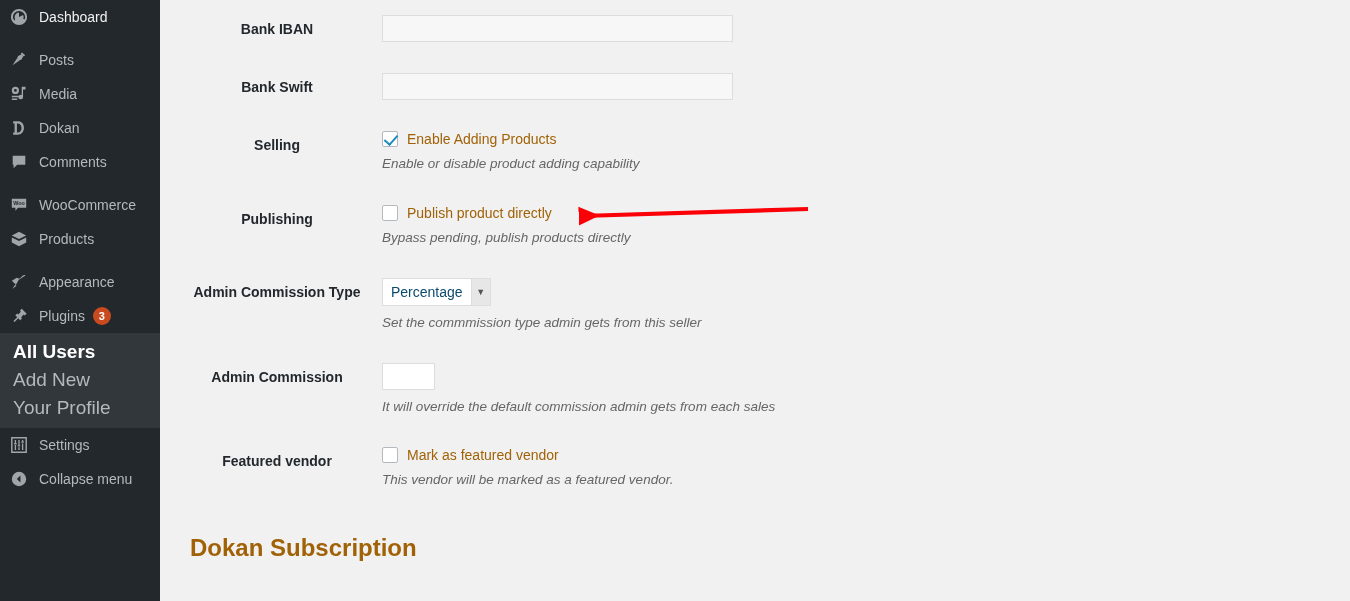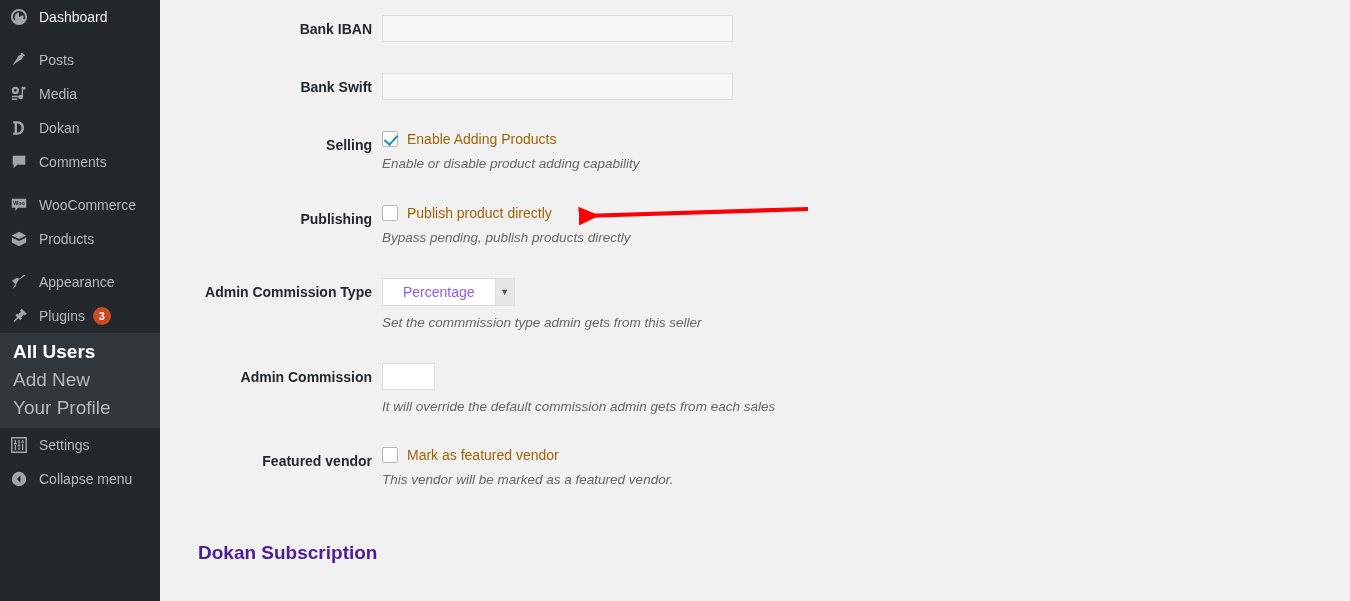--- a/index.html
+++ b/index.html
@@ -92,21 +92,21 @@
   }
 
   .form-table { width: 100%; border-collapse: collapse; }
   .form-row { vertical-align: top; }
   .row-label {
     width: 222px;
     padding: 20px 10px 20px 22px;
     font-size: 14px;
     font-weight: bold;
     color: #23282d;
-    text-align: right;
+    text-align: center;
     vertical-align: top;
     line-height: 1.3;
   }
   .row-field {
     padding: 15px 10px 15px 0;
     vertical-align: top;
   }
 
   .text-input {
     width: 351px; height: 27px;
@@ -156,40 +156,40 @@
 
   .select-wrap {
     display: inline-flex;
     align-items: stretch;
     height: 28px;
     border: 1px solid #ddd;
     background: #fff;
     cursor: pointer;
   }
   .select-text {
-    padding: 0 20px;
+    padding: 0 8px;
     font-size: 14px;
-    color: #8b5cf6;
+    color: #0c4a6e;
     display: flex; align-items: center;
   }
   .select-arrow {
     width: 19px;
     background: #e7e7e7;
     border-left: 1px solid #ddd;
     display: flex; align-items: center; justify-content: center;
     color: #555;
     font-size: 9px;
   }
 
   .section-heading {
-    margin: 16px;
+    margin: 8px;
     padding: 20px 0 0 22px;
-    font-size: 19px;
+    font-size: 24px;
     font-weight: bold;
-    color: #4c1d95;
+    color: #a16207;
   }
 
   
   #arrow-overlay {
     position: absolute;
     left: 0; top: 0;
     width: 1190px; height: 601px;
     pointer-events: none;
   }
 </style>

